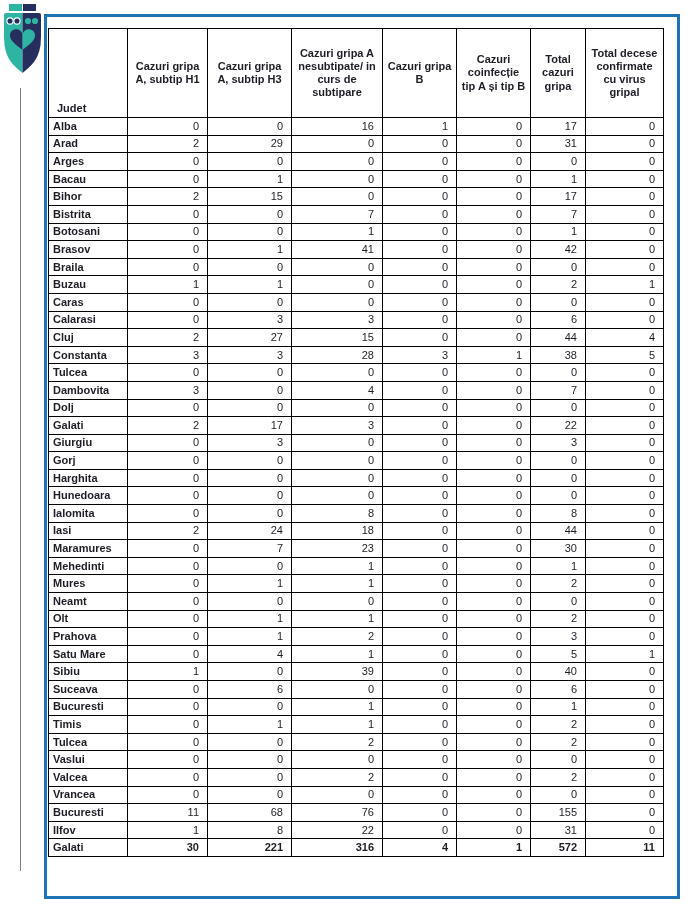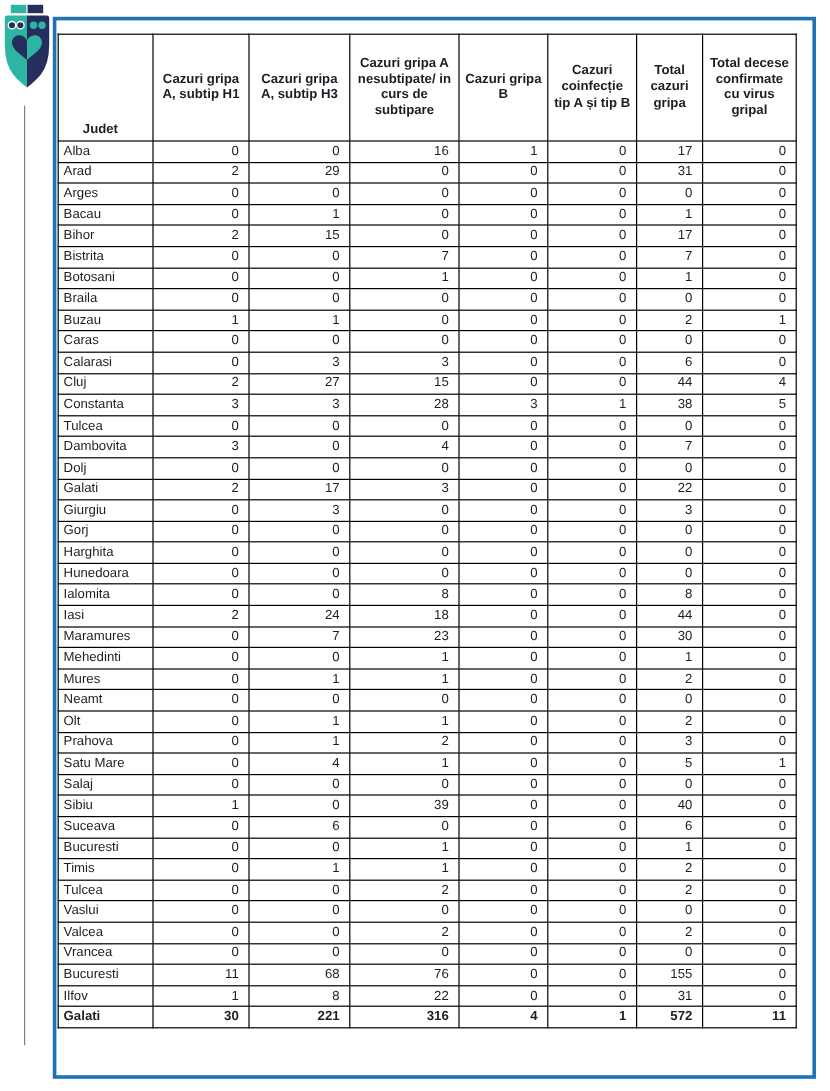--- a/index.html
+++ b/index.html
@@ -22,24 +22,24 @@
     color:var(--ink,#1d1d26);
   }
   col.c0{width:79px}col.c1{width:80px}col.c2{width:84px}col.c3{width:91px}
   col.c4{width:74px}col.c5{width:74px}col.c6{width:55px}col.c7{width:78px}
   th,td{border:1px solid #000;overflow:hidden;box-sizing:border-box}
   thead tr{height:89px}
   th{
     font-size:11px;font-weight:bold;text-align:center;vertical-align:middle;
     line-height:1.2;padding:0 3px;
   }
-  th.c0{text-align:left;vertical-align:bottom;padding:0 0 2px 20px}
+  th.c0{text-align:left;vertical-align:bottom;padding:0 0 2px 8px}
   tbody tr{height:17.6px}
   td{font-size:11px;line-height:1;padding-top:1px}
-  td.name{font-weight:normal;text-align:left;padding-left:4px}
+  td.name{font-weight:bold;text-align:left;padding-left:4px}
   td.num{text-align:right;padding-right:8px;font-weight:normal}
   tr.total td{font-weight:bold}
 </style>
 </head>
 <body>
 
 <svg class="logo" viewBox="0 0 40 74" aria-hidden="true">
   <rect x="6" y="1" width="13" height="7" fill="var(--teal,#2eb4a2)"></rect>
   <rect x="20" y="1" width="13" height="7" fill="var(--navy,#252e5c)"></rect>
   <path d="M19.5,10 L3,10 Q1,10 1,12 L1,34 Q1,50 8,59 Q12,64 19.5,70 Z" fill="var(--teal,#2eb4a2)"></path>
@@ -144,20 +144,30 @@
         <td class="c0 name">Botosani</td>
         <td class="c1 num">0</td>
         <td class="c2 num">0</td>
         <td class="c3 num">1</td>
         <td class="c4 num">0</td>
         <td class="c5 num">0</td>
         <td class="c6 num">1</td>
         <td class="c7 num">0</td>
       </tr>
       <tr>
+        <td class="c0 name">Brasov</td>
+        <td class="c1 num">0</td>
+        <td class="c2 num">1</td>
+        <td class="c3 num">41</td>
+        <td class="c4 num">0</td>
+        <td class="c5 num">0</td>
+        <td class="c6 num">42</td>
+        <td class="c7 num">0</td>
+      </tr>
+      <tr>
         <td class="c0 name">Braila</td>
         <td class="c1 num">0</td>
         <td class="c2 num">0</td>
         <td class="c3 num">0</td>
         <td class="c4 num">0</td>
         <td class="c5 num">0</td>
         <td class="c6 num">0</td>
         <td class="c7 num">0</td>
       </tr>
       <tr>
@@ -372,30 +382,20 @@
       </tr>
       <tr>
         <td class="c0 name">Satu Mare</td>
         <td class="c1 num">0</td>
         <td class="c2 num">4</td>
         <td class="c3 num">1</td>
         <td class="c4 num">0</td>
         <td class="c5 num">0</td>
         <td class="c6 num">5</td>
         <td class="c7 num">1</td>
-      </tr>
-      <tr>
-        <td class="c0 name">Salaj</td>
-        <td class="c1 num">0</td>
-        <td class="c2 num">0</td>
-        <td class="c3 num">0</td>
-        <td class="c4 num">0</td>
-        <td class="c5 num">0</td>
-        <td class="c6 num">0</td>
-        <td class="c7 num">0</td>
       </tr>
       <tr>
         <td class="c0 name">Sibiu</td>
         <td class="c1 num">1</td>
         <td class="c2 num">0</td>
         <td class="c3 num">39</td>
         <td class="c4 num">0</td>
         <td class="c5 num">0</td>
         <td class="c6 num">40</td>
         <td class="c7 num">0</td>

